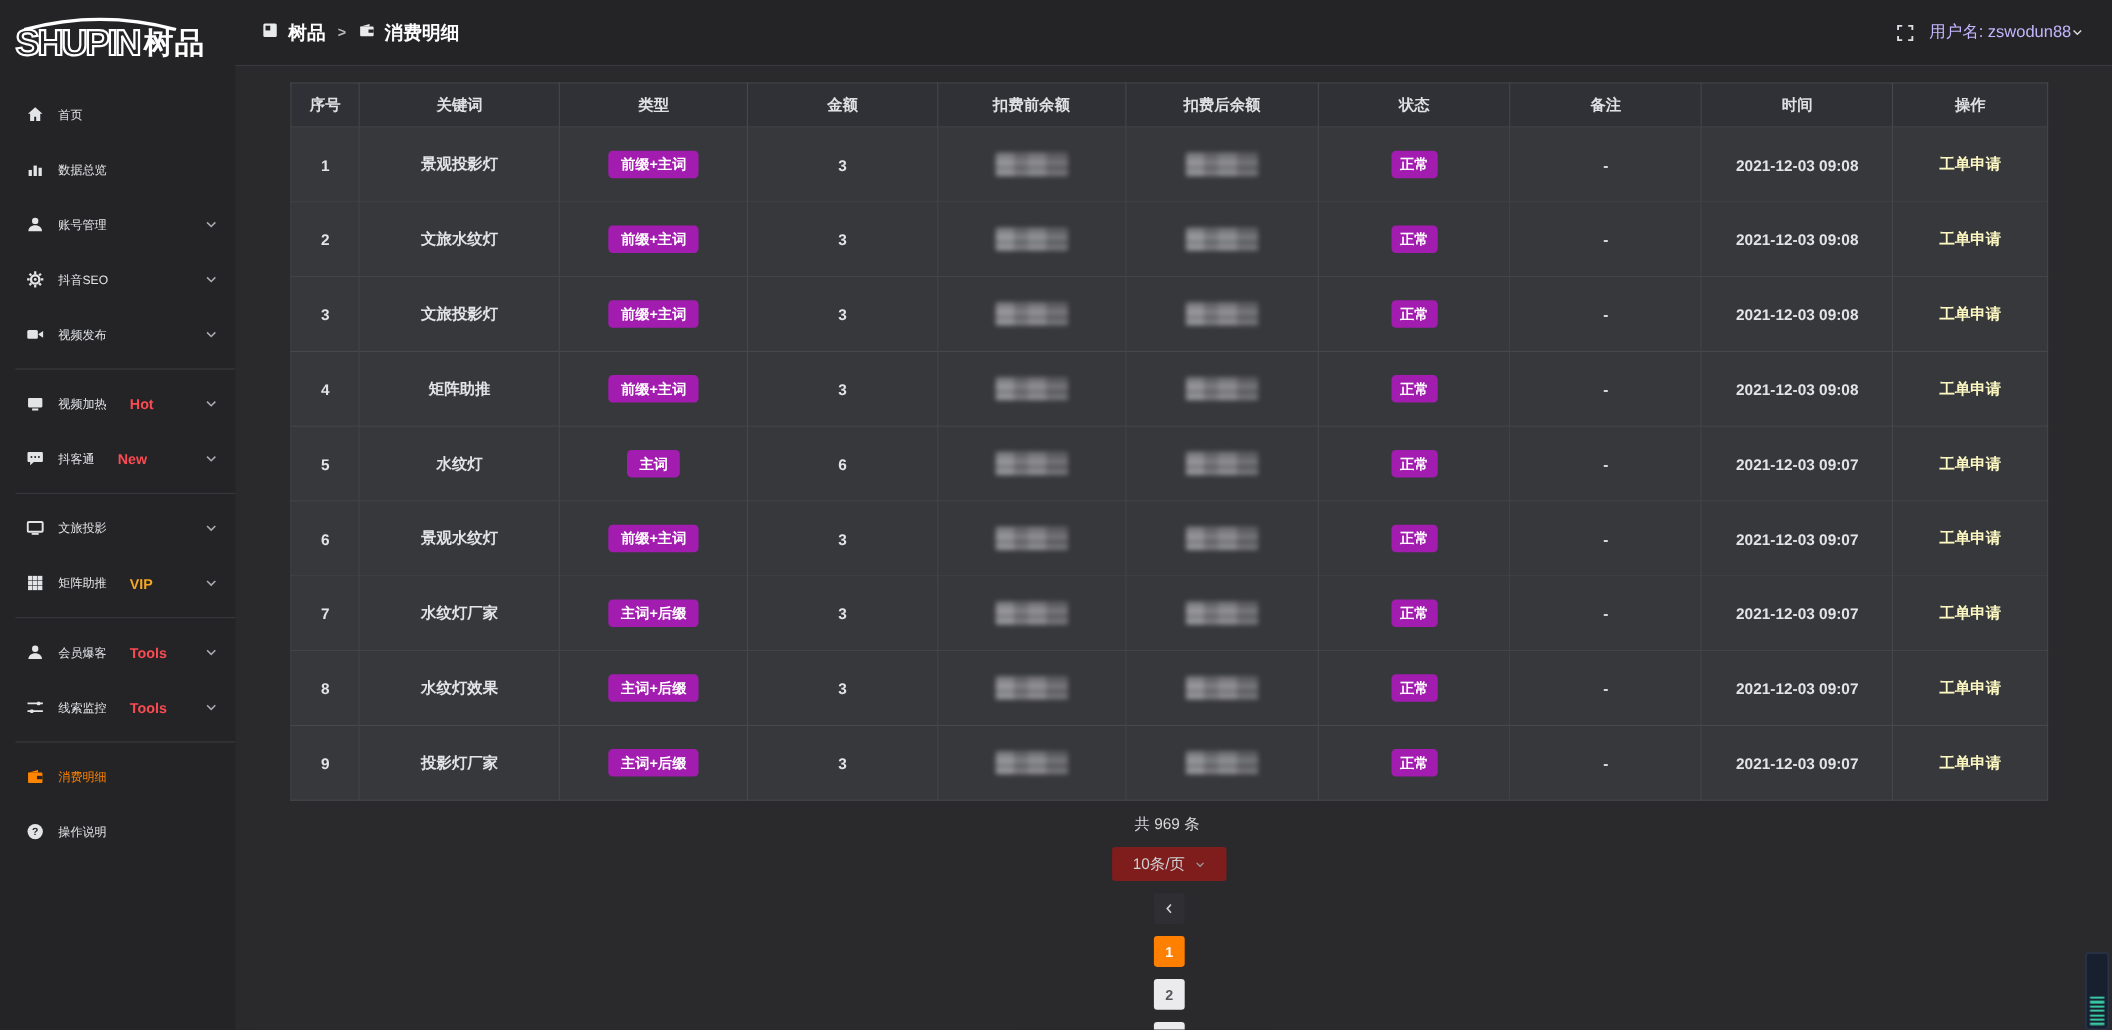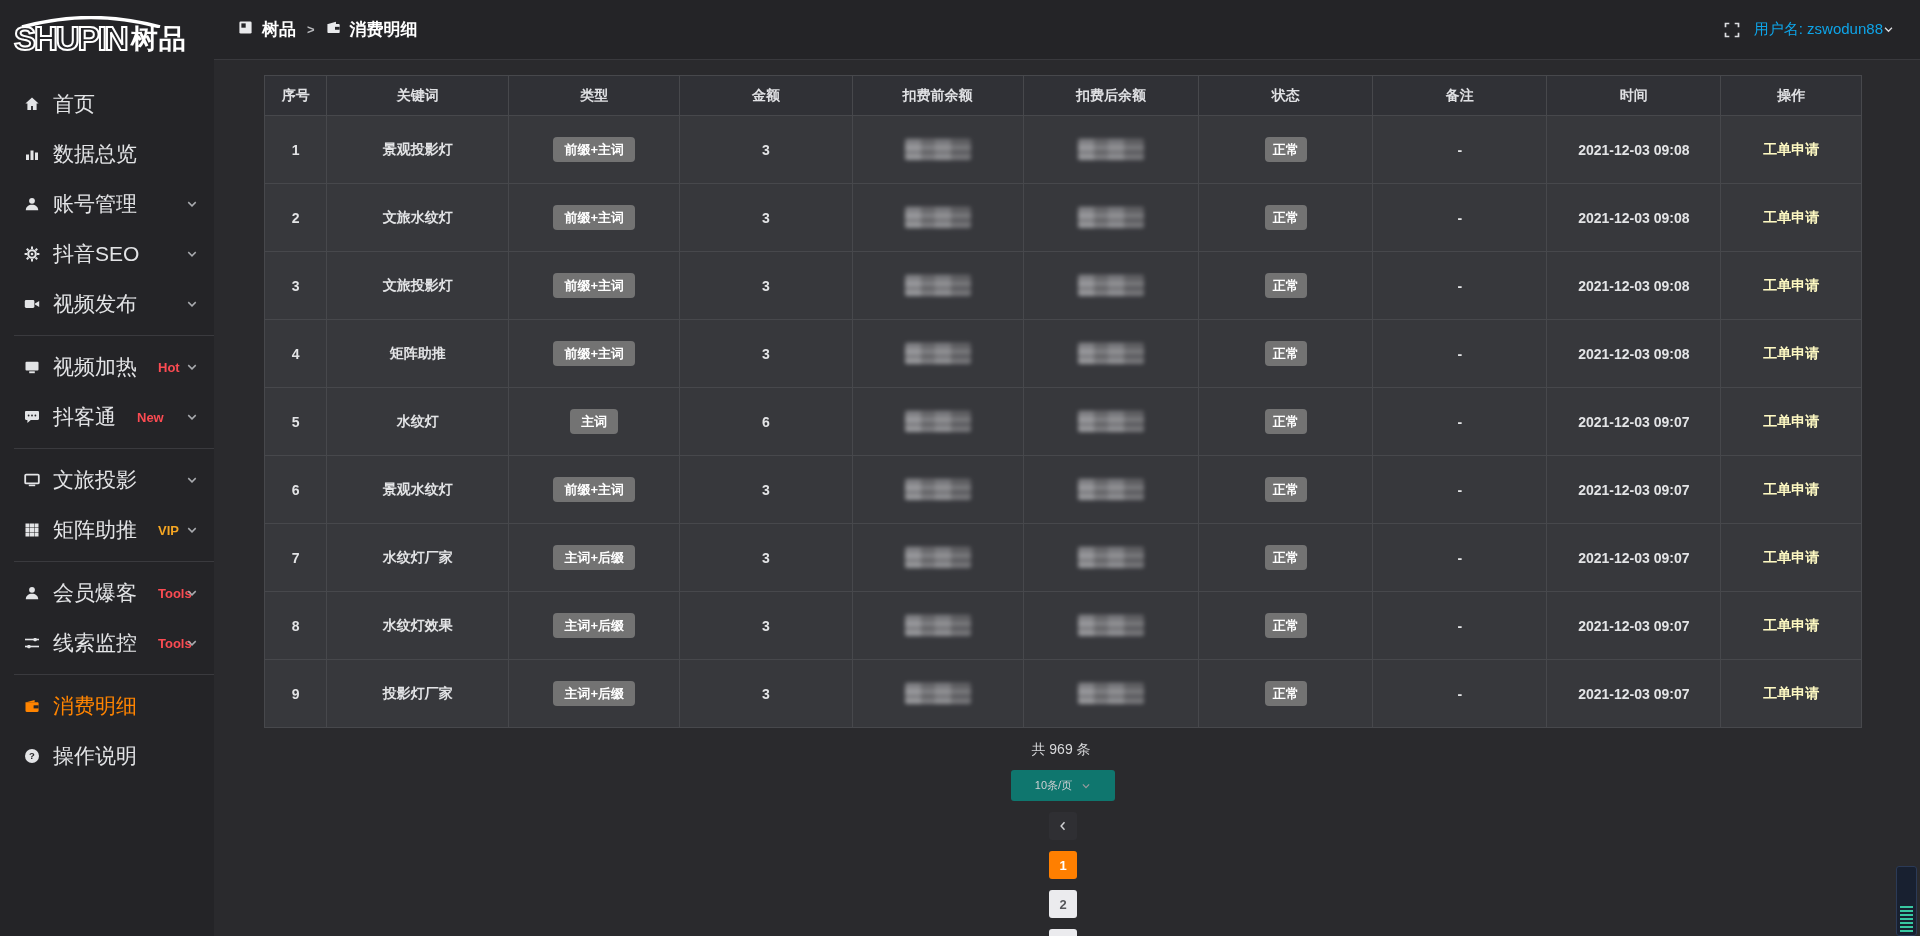--- a/index.html
+++ b/index.html
@@ -11,61 +11,61 @@
   .sidebar { width:214px; min-width:214px; height:100%; background:#242427; padding-top:8px; }
   .logo { position:relative; padding:14px 0 10px 14px; display:flex; align-items:flex-end; gap:4px; }
   .logo-arc { position:absolute; top:8px; left:16px; width:150px; height:12px; }
   .logo-en { font-size:33px; font-weight:800; letter-spacing:-2px; color:transparent;
              -webkit-text-stroke:2px #fff; line-height:1; }
   .logo-cn { font-size:27px; font-weight:800; color:#fff; line-height:1.1; letter-spacing:1px; }
   #side-nav { margin-top:14px; }
   .side-item { position:relative; height:50px; display:flex; align-items:center; gap:13px;
                padding-left:24px; cursor:pointer; color:#e3e4e6; }
   .side-item .icn { width:16px; height:16px; flex:none; }
-  .side-label { font-size:21px;text-align:right; }
+  .side-label { font-size:11px;text-align:right; }
   .side-tag { margin-left:8px; font-size:13px; font-weight:700; }
   .side-item .chev { position:absolute; right:16px; width:12px; height:12px; color:#a9abaf; }
   .side-item.active { color:#ff8400; }
   .side-divider { height:1px; background:#3a3a3e; margin:6px 0 6px 14px; }
 
   
   .main { flex:1; display:flex; flex-direction:column; height:100%; }
   .topbar { height:60px; min-height:60px; background:#242427; border-bottom:1px solid #39393d;
             display:flex; align-items:center; justify-content:space-between; padding:0 26px 0 24px; }
   .breadcrumb { display:flex; align-items:center; gap:9px; font-size:17px; font-weight:700; color:#fff; }
   .breadcrumb .icn { width:15px; height:15px; color:#e9eaec; }
   .crumb-sep { color:#b9babd; font-size:13px; font-weight:700; padding:0 2px; }
-  .user-area { display:flex; align-items:center; gap:14px; color:#0ea5e9; font-size:15px; }
+  .user-area { display:flex; align-items:center; gap:14px; color:#c4b5fd; font-size:15px; }
   .user-area .icn { width:16px; height:16px; color:#dcdde0; cursor:pointer; }
   .username { cursor:pointer; }
   .user-chev { width:11px !important; height:11px !important; margin-left:-6px; }
 
   .content { flex:1; display:flex; flex-direction:column; padding:0 58px 0 50px; }
   .balance { margin-top:34px; font-size:15px; color:#f1f2f4; display:flex; gap:7px; }
   .balance b { font-weight:800; }
 
   
   table { width:100%; margin-top:15px; border-collapse:collapse; table-layout:fixed; }
   th, td { border:1px solid #47484c; text-align:center; vertical-align:middle; overflow:hidden; }
   thead th { height:40px; background:#303136; font-size:14px; font-weight:700; color:#e0e1e4; }
   tbody td { height:68px; background:#37383c; font-size:14px; font-weight:700; color:#e3e4e6; }
-  .badge { display:inline-block; background:#737373; color:#fff; font-size:13px; font-weight:700;
+  .badge { display:inline-block; background:#a21caf; color:#fff; font-size:13px; font-weight:700;
            padding:6px 11px; border-radius:4px; line-height:1; }
   .badge.small { padding:6px 8px; }
   .blurbox { width:66px; height:21px; margin:0 auto; border-radius:2px; filter:blur(2.2px); opacity:.88;
      background:linear-gradient(90deg,#9a9a9e 0 25%,#77777b 25% 45%,#8f8f93 45% 70%,#6d6d71 70% 100%),
                 repeating-linear-gradient(0deg,rgba(255,255,255,.14) 0 5px,rgba(0,0,0,.10) 5px 10px);
      background-blend-mode:overlay; }
   .action-link { color:#fef9c3; cursor:pointer; text-decoration:none; font-weight:700; }
 
   
   .pagination { margin-top:13px; display:flex; align-items:center; justify-content:center; gap:11px;flex-direction:column; }
   .pg-total { font-size:14px; color:#d8d9db; margin-right:4px; }
-  .pg-select { width:104px; height:31px; background:#0f766e; border-radius:3px; display:flex;
-               align-items:center; justify-content:center; gap:9px; font-size:11px; color:#cfd0d3; cursor:pointer; }
+  .pg-select { width:104px; height:31px; background:#7f1d1d; border-radius:3px; display:flex;
+               align-items:center; justify-content:center; gap:9px; font-size:14px; color:#cfd0d3; cursor:pointer; }
   .pg-select .icn { width:10px; height:10px; color:#9a9b9e; }
   .pg-btn { min-width:28px; height:28px; border:none; border-radius:3px; background:#ebebee; color:#55565a;
             font-size:13px; font-weight:700; cursor:pointer; display:flex; align-items:center;
             justify-content:center; padding:0 6px; font-family:inherit; }
   .pg-btn.dark { background:#2f2f33; color:#cfd0d3; }
   .pg-btn.active { background:#ff7f00; color:#fff; }
   .pg-btn .icn { width:12px; height:12px; }
   .pg-goto { display:flex; align-items:center; gap:9px; font-size:14px; color:#d8d9db; margin-left:6px; }
   .pg-input { width:44px; height:30px; background:#2b2b2e; border:1px solid #47484c; border-radius:3px;
               color:#fff; font-size:13px; font-weight:700; text-align:center; font-family:inherit; }

